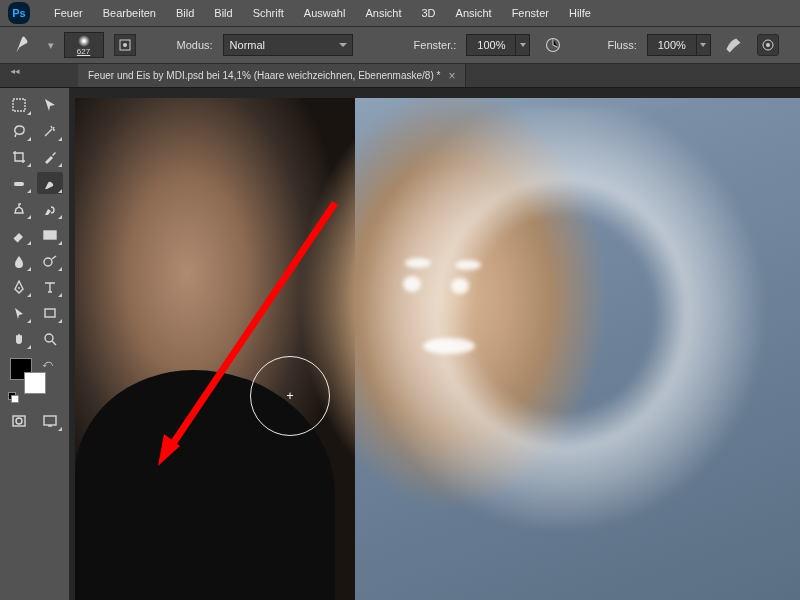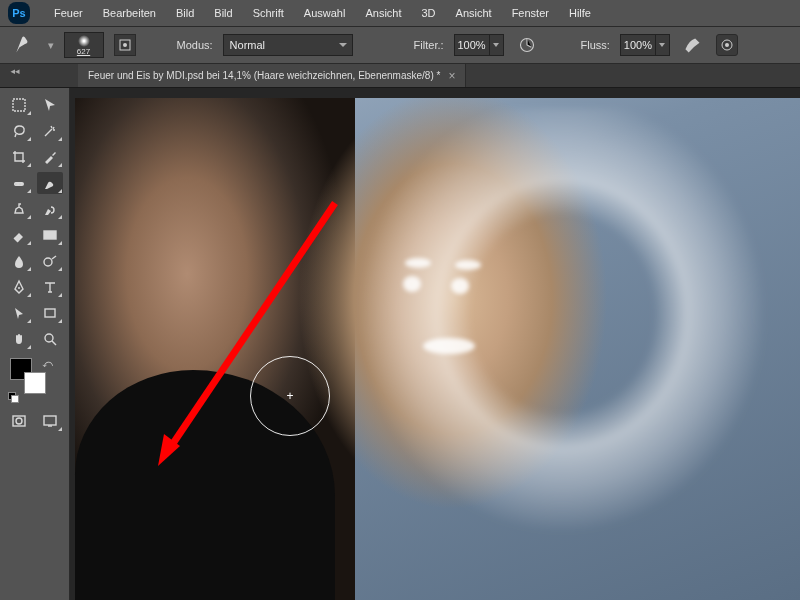--- a/index.html
+++ b/index.html
@@ -7,21 +7,21 @@
   .menubar { height: 26px; background: #535353; display: flex; align-items: center; padding-left: 8px; gap: 0; }
   .ps-logo { width: 22px; height: 22px; background: #001e36; border-radius: 8px; display: flex; align-items: center; justify-content: center; color: #31a8ff; font-weight: bold; font-size: 11px; margin-right: 14px; }
   .menu-item { padding: 4px 10px; cursor: default; }
   .optionsbar { height: 38px; background: #535353; border-top: 1px solid #2a2a2a; border-bottom: 1px solid #2a2a2a; display: flex; align-items: center; padding-left: 12px; gap: 10px; }
   .opt-icon { width: 26px; height: 26px; display: flex; align-items: center; justify-content: center; }
   .brush-preset { width: 40px; height: 26px; background: #3a3a3a; border: 1px solid #222; display: flex; flex-direction: column; align-items: center; justify-content: center; position: relative; }
   .brush-dot { width: 12px; height: 12px; background: radial-gradient(circle,#fff 10%,rgba(255,255,255,0) 70%); border-radius: 50%; }
   .brush-size { font-size: 8px; color: #ddd; text-decoration: underline; }
   .opt-select { height: 22px; background: #3a3a3a; border: 1px solid #222; color: #e8e8e8; padding: 0 26px 0 6px; font-size: 11px; position: relative; display: flex; align-items: center; }
   .opt-select::after { content: ""; position: absolute; right: 5px; top: 8px; width: 0; height: 0; border-left: 4px solid transparent; border-right: 4px solid transparent; border-top: 4px solid #aaa; }
-  .opt-field { height: 22px; width: 36px; background: #3a3a3a; border: 1px solid #222; color: #e8e8e8; text-align: center; display: flex; align-items: center; justify-content: center; font-size: 11px; }
+  .opt-field { height: 22px; width: 50px; background: #3a3a3a; border: 1px solid #222; color: #e8e8e8; text-align: center; display: flex; align-items: center; justify-content: center; font-size: 11px; }
   .opt-label { color: #ddd; margin-left: 31px; }
   .tabs { height: 24px; background: #3a3a3a; border-bottom: 1px solid #1a1a1a; display: flex; align-items: stretch; padding-left: 78px; }
   .tabs-collapse { position: absolute; left: 8px; top: 66px; width: 14px; height: 10px; font-size: 9px; color: #aaa; display: flex; align-items: center; justify-content: center; }
   .tab { background: #464646; color: #ddd; font-size: 10px; padding: 4px 10px; display: flex; align-items: center; gap: 8px; border-right: 1px solid #2a2a2a; }
   .tab-close { color: #aaa; font-size: 12px; line-height: 1; }
   .workspace { position: absolute; left: 0; top: 88px; right: 0; bottom: 0; display: flex; }
   .toolbox { width: 70px; background: #535353; border-right: 1px solid #2a2a2a; padding: 6px 6px; display: grid; grid-template-columns: 1fr 1fr; gap: 4px; align-content: start; }
   .tool { width: 26px; height: 22px; display: flex; align-items: center; justify-content: center; border-radius: 2px; position: relative; }
   .tool.sel { background: #3a3a3a; }
   .tool svg { width: 16px; height: 16px; stroke: #d8d8d8; fill: none; stroke-width: 1.4; }
@@ -84,21 +84,21 @@
   </div>
   <div class="iconbtn">
     <svg width="14" height="14" viewBox="0 0 14 14">
         <rect x="2" y="2" width="10" height="10" stroke="#ccc" fill="none"></rect>
         <circle cx="7" cy="7" r="2" fill="#ccc"></circle>
       </svg>
   </div>
   <span class="opt-label">Modus:</span>
   <div class="opt-select" style="width:130px">Normal</div>
   <div style="width:10px"></div>
-  <span class="opt-label">Filter.:</span>
+  <span class="opt-label">Fenster.:</span>
   <div class="field-group">
     <div class="opt-field">100%</div>
     <div class="dd-arrow"></div>
   </div>
   <div class="opt-icon">
     <svg viewBox="0 0 24 24">
         <circle cx="12" cy="12" r="6" stroke="#ccc" fill="none"></circle>
         <path d="M12 6 L12 12 L16 14" stroke="#ccc"></path>
       </svg>
   </div>

